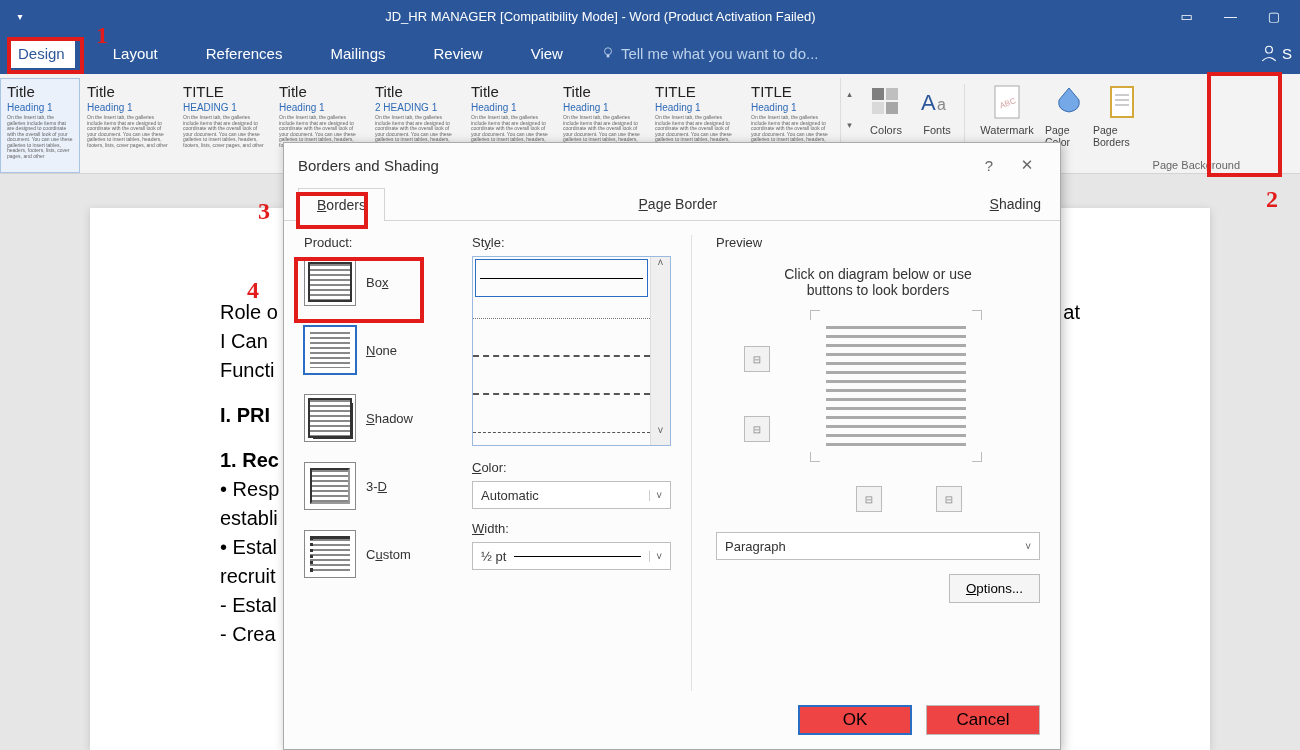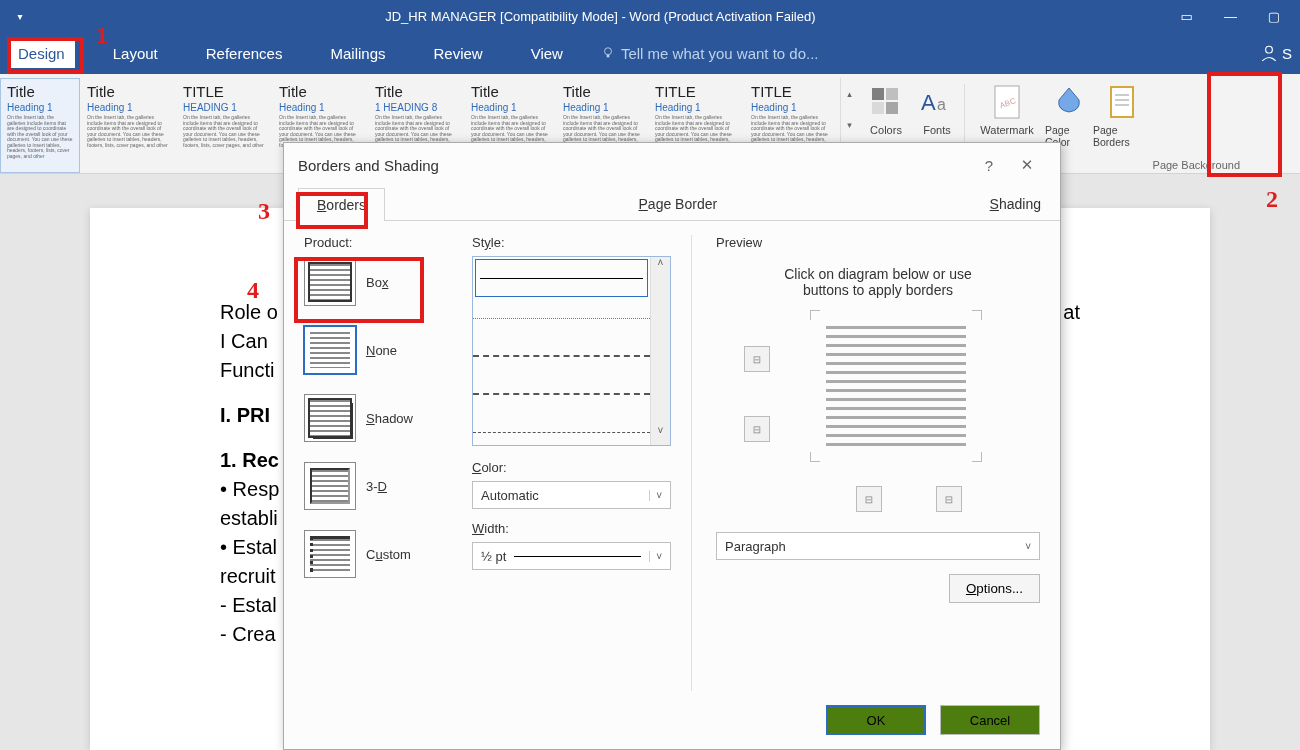--- a/index.html
+++ b/index.html
@@ -68,21 +68,21 @@
   .pv-hint { text-align:center; font-size:14px; margin: 16px 0 18px;}
   .pv-box { position:relative; height: 210px; }
   .pv-corner { position:absolute; width:10px; height:10px; border:1px solid #bbb; }
   .pv-lines { position:absolute; left:110px; top:10px; width:140px; height:120px; background: repeating-linear-gradient(#aaa,#aaa 3px,transparent 3px,transparent 9px);}
   .pv-btn { position:absolute; width:26px; height:26px; border:1px solid #bbb; background:#f2f2f2; cursor:pointer; display:flex; align-items:center; justify-content:center; font-size:10px; color:#888;}
   .apply { margin-top: 6px; }
   .apply .dropdown { width: 100%; }
   .options-btn { float:right; margin-top: 14px; border:1px solid #bbb; background:#f5f5f5; padding: 6px 16px; cursor:pointer;}
 
   .dlg-buttons { position:absolute; right: 20px; bottom: 14px; display:flex; gap:14px;}
-  .dlg-buttons button { width: 100px; height: 30px; border:1px solid #bbb; background:#4d7c0f; cursor:pointer; font-size:13px;}
+  .dlg-buttons button { width: 114px; height: 30px; border:1px solid #bbb; background:#ef4444; cursor:pointer; font-size:17px;}
   .dlg-buttons button.primary { border:2px solid #2a6dc3; }
 
   
   .red-box { position:absolute; border:4px solid #e21b1b; pointer-events:none; }
   .red-num { position:absolute; color:#e21b1b; font-weight:bold; font-size:24px; font-family:"Segoe UI"; pointer-events:none;}
 
   .underline-first::first-letter { text-decoration: underline; }
 </style>
 </head>
 <body>
@@ -138,21 +138,21 @@
         <div class="h">HEADING 1</div>
         <div class="body">On the Insert tab, the galleries include items that are designed to coordinate with the overall look of your document. You can use these galleries to insert tables, headers, footers, lists, cover pages, and other</div>
       </div>
       <div class="style-card" style="width: 96px;">
         <div class="t">Title</div>
         <div class="h">Heading 1</div>
         <div class="body">On the Insert tab, the galleries include items that are designed to coordinate with the overall look of your document. You can use these galleries to insert tables, headers, footers, lists, cover pages, and other</div>
       </div>
       <div class="style-card" style="width: 96px;">
         <div class="t">Title</div>
-        <div class="h">1  HEADING 8</div>
+        <div class="h">2  HEADING 1</div>
         <div class="body">On the Insert tab, the galleries include items that are designed to coordinate with the overall look of your document. You can use these galleries to insert tables, headers, footers, lists, cover pages, and other</div>
       </div>
       <div class="style-card" style="width: 92px;">
         <div class="t">Title</div>
         <div class="h">Heading 1</div>
         <div class="body">On the Insert tab, the galleries include items that are designed to coordinate with the overall look of your document. You can use these galleries to insert tables, headers, footers, lists, cover pages, and other</div>
       </div>
       <div class="style-card" style="width: 92px;">
         <div class="t">Title</div>
         <div class="h">Heading 1</div>
@@ -316,21 +316,21 @@
       <div class="dropdown">
         <span>½ pt</span>
         <span style="flex:1;margin:0 8px;border-top:1px solid #000;"></span>
         <span style="border-left:1px solid #ccc;padding-left:6px;" class="ch">˅</span>
       </div>
     </div>
 
     <div class="col-preview">
       <div class="lbl">Preview</div>
       <div class="pv-hint">
-        <span>Click on diagram below or use</span><br><span>buttons to apply borders</span>
+        <span>Click on diagram below or use</span><br><span>buttons to look borders</span>
       </div>
       <div class="pv-box">
         <div class="pv-corner" style="left:94px;top:-6px;border-right:none;border-bottom:none;"></div>
         <div class="pv-corner" style="left:256px;top:-6px;border-left:none;border-bottom:none;"></div>
         <div class="pv-corner" style="left:94px;top:136px;border-right:none;border-top:none;"></div>
         <div class="pv-corner" style="left:256px;top:136px;border-left:none;border-top:none;"></div>
         <div class="pv-lines"></div>
         <div class="pv-btn" style="left:28px;top:30px;">⊟</div>
         <div class="pv-btn" style="left:28px;top:100px;">⊟</div>
         <div class="pv-btn" style="left:140px;top:170px;">⊟</div>

